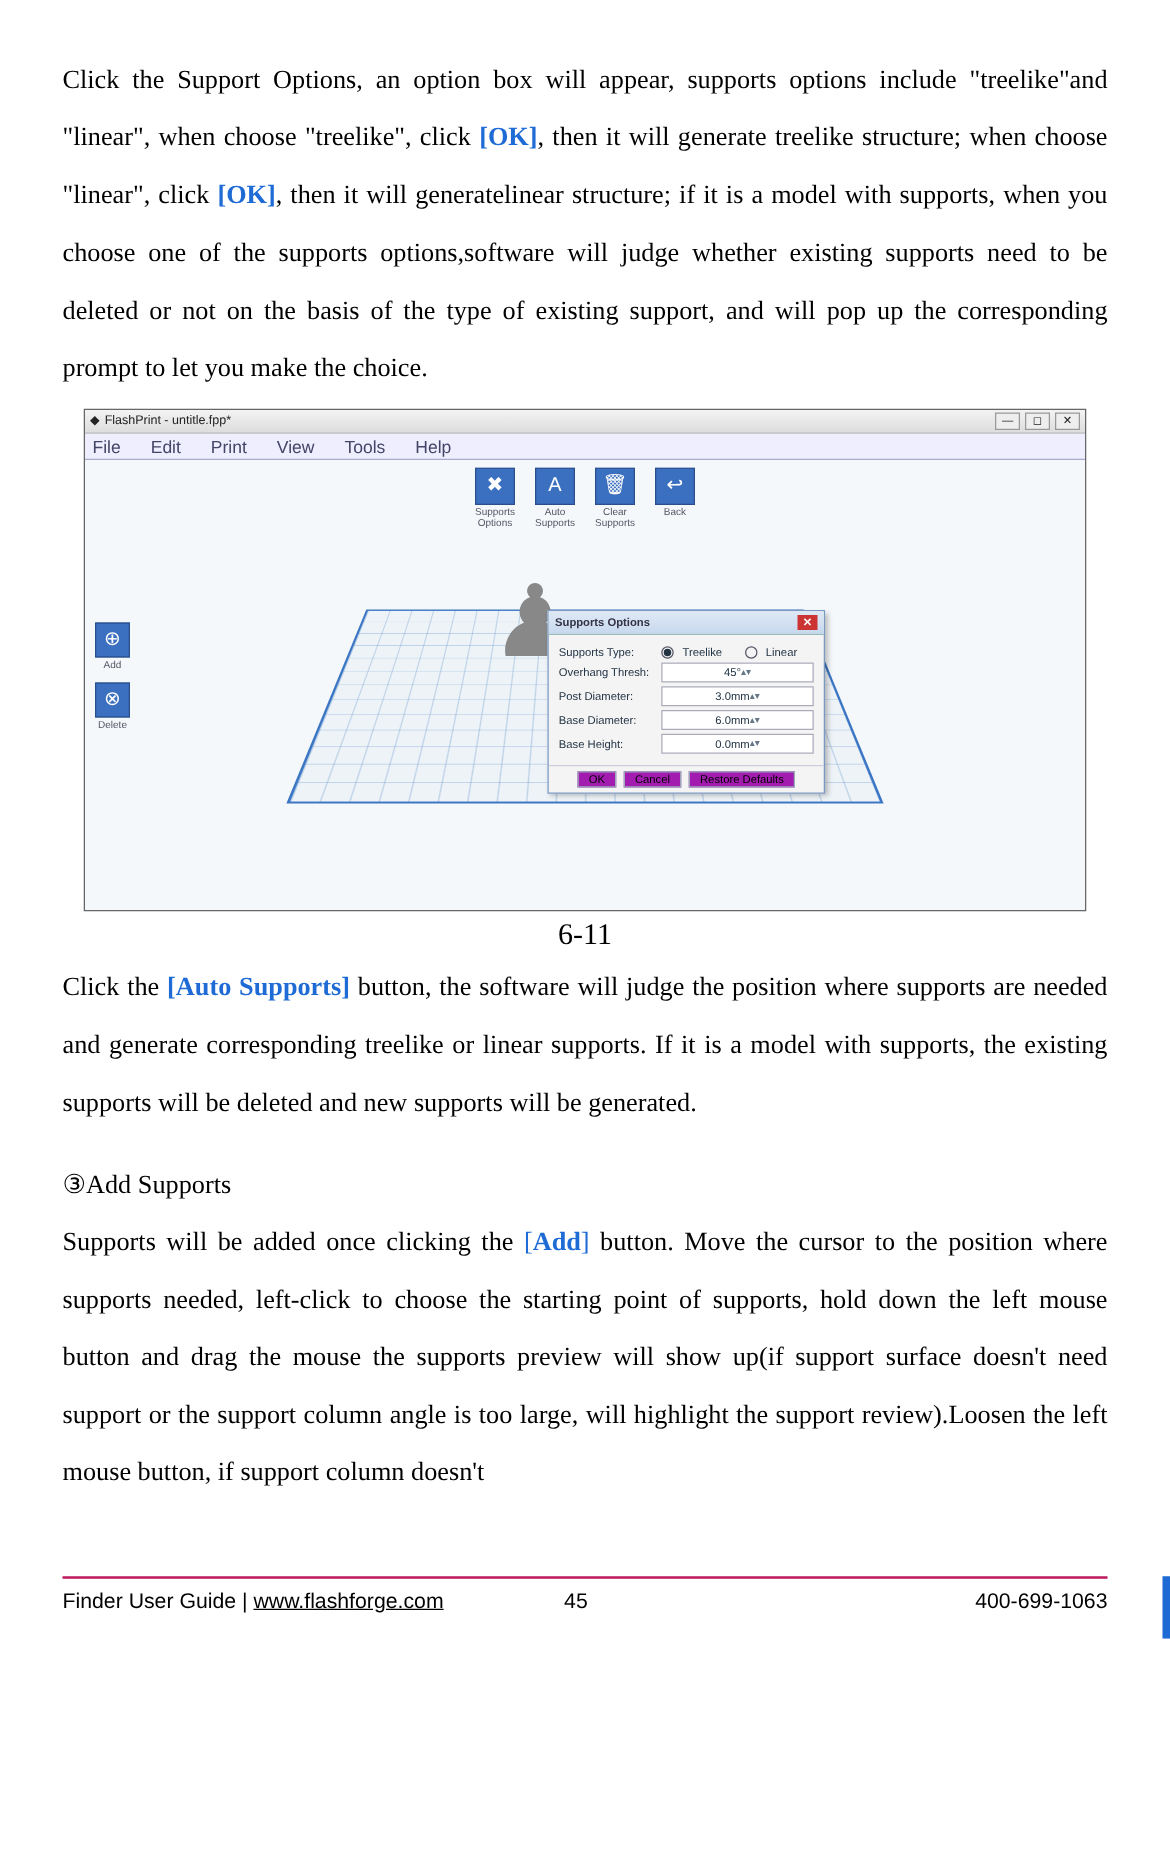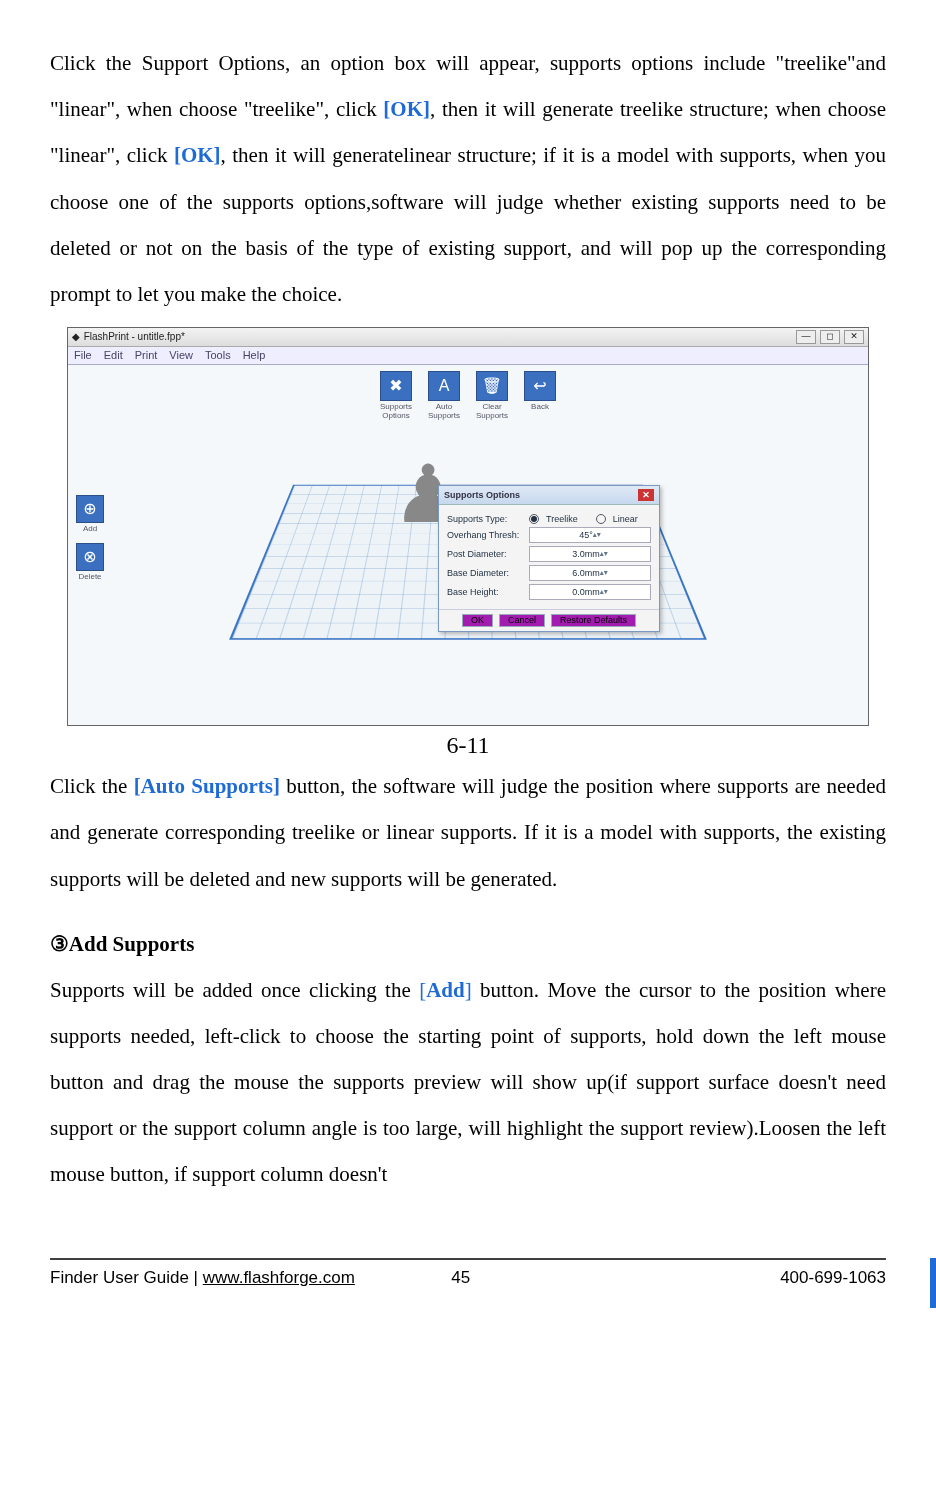--- a/index.html
+++ b/index.html
@@ -25,21 +25,21 @@
     color: #1e6bd6;
     font-weight: bold;
   }
   .caption {
     text-align: center;
     font-size: 24px;
     margin: 6px 0 4px 0;
   }
   .heading {
     font-size: 21px;
-    font-weight: bold;
+    font-weight: normal;
     margin: 30px 0 10px 0;
   }
   
   .shot {
     margin: 10px auto 0 auto;
     width: 800px;
     border: 1px solid #666;
     font-family: Arial, sans-serif;
     font-size: 9px;
     line-height: 1;
@@ -54,22 +54,22 @@
     justify-content: space-between;
     padding: 0 4px;
     font-size: 10px;
     color: #222;
   }
   .titlebar-left { display:flex; align-items:center; gap:4px; }
   .wn-btns { display:flex; gap:4px; }
   .wn-btn { width:18px; height:12px; border:1px solid #999; background:#eee; font-size:9px; text-align:center; line-height:10px; }
   .menubar {
     background:#eef; border-bottom:1px solid #aac;
-    padding:3px 6px; color:#446; font-size:11px;
-    display:flex; gap:12px;
+    padding:3px 6px; color:#446; font-size:14px;
+    display:flex; gap:24px;
   }
   .viewport {
     position:relative; height:360px; background:#f5f8fa;
     overflow:hidden;
   }
   .grid {
     position:absolute; left:50%; top:50%;
     width:400px; height:260px;
     transform:translate(-50%,-48%) perspective(700px) rotateX(55deg);
     border:2px solid #3b76c4;
@@ -127,21 +127,21 @@
   .dlg-btns { border-top:1px solid #ccd; padding:4px; display:flex; justify-content:center; gap:6px; }
   .dlg-btn { border:1px solid #9ab; background:#a21caf; padding:1px 8px; }
   .statusbar {
     background:#3b6fbf; color:#fff; font-size:10px;
     padding:4px 8px; display:flex; justify-content:space-between; align-items:center;
   }
   .status-ic { width:16px;height:16px;border:1px solid #fff;display:flex;align-items:center;justify-content:center; }
   
   .footer {
     margin-top: 60px;
-    border-top: 2px solid #404040;
+    border-top: 2px solid #be185d;
     padding-top: 8px;
     font-family: Arial, sans-serif;
     font-size: 17px;
     display:flex; justify-content:space-between;
     position:relative;
   }
   .footer a { color:#000; }
   .footer-bar {
     position:absolute; right:-50px; top:-2px; bottom:-20px;
     width:6px; background:#1e6bd6;

